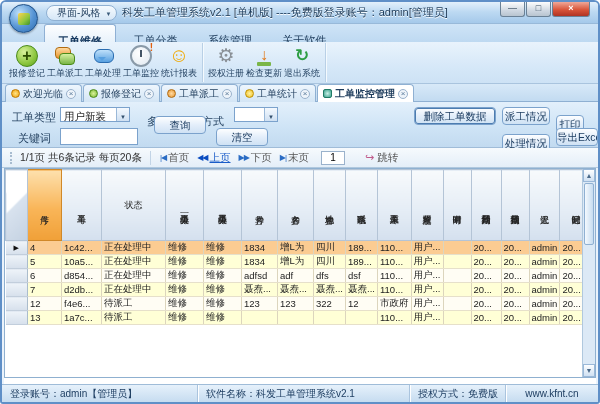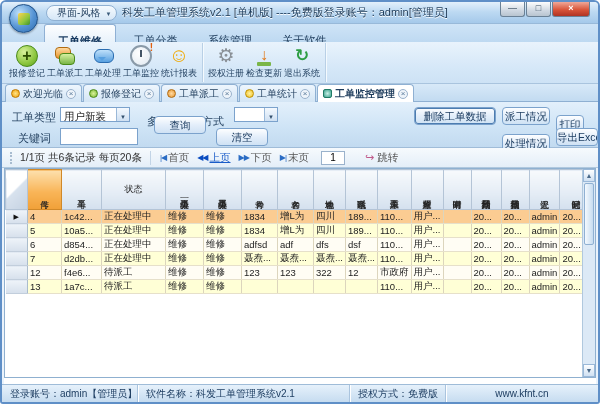--- a/index.html
+++ b/index.html
@@ -75,38 +75,38 @@
   .picon{color:#2a6cc4;font-size:8px;letter-spacing:-1px}
   .pbtn.active .plabel{color:#1a5cc8;text-decoration:underline}
   .pbtn.active .picon{color:#0a4cc0;font-weight:bold}
   .pageinput{width:24px;height:14px;border:1px solid #9ab2cc;font-size:10px;text-align:center;margin:0 8px;font-family:inherit}
   .jump{display:inline-flex;align-items:center;gap:3px;color:#555;margin-left:12px}
   .jicon::before{content:"↪";color:#c05a8a;font-size:11px}
 
   
   .gridwrap{position:absolute;top:166px;left:2px;right:2px;height:210px;background:#fff;border:1px solid #8fb0d0;overflow:hidden}
   table{border-collapse:collapse;table-layout:fixed}
-  th{background:linear-gradient(#f7fafc,#e4ecf5 60%,#d4e0ee);border:1px solid #b4c4d6;font-size:9px;font-weight:normal;color:#222;height:40px;vertical-align:middle;padding:0;overflow:hidden}
+  th{background:linear-gradient(#f7fafc,#e4ecf5 60%,#d4e0ee);border:1px solid #b4c4d6;font-size:9px;font-weight:normal;color:#222;height:71px;vertical-align:middle;padding:0;overflow:hidden}
   th.seq{background:linear-gradient(#fde0ad,#f9b558 55%,#f0a038);border-color:#d08828}
   th.corner{background:linear-gradient(135deg,#ffffff 46%,#d8e2ee 48%,#c4d2e2)}
   .vh{writing-mode:vertical-lr;text-orientation:upright;line-height:10px;display:inline-block;max-height:56px;letter-spacing:0}
   td{height:12px;font-size:9.5px;color:#222;padding:0 2px;border-right:1px solid #dcd5bd;border-bottom:1px solid #e6e0ca;white-space:nowrap;overflow:hidden;background:#fffdf4}
   td.gutter{background:linear-gradient(#eef3f9,#d6e0ec);border-right:1px solid #aabccc;border-bottom:1px solid #c2cedc;text-align:center;font-size:7px;color:#111;padding:0}
   tr.alt td:not(.gutter){background:#ffffd6}
   tr.sel td:not(.gutter){background:#fbcc92}
   .vscroll{position:absolute;top:0;right:0;bottom:0;width:13px;background:#dce9f6;border-left:1px solid #b0c8de}
   .varrow{height:13px;text-align:center;font-size:7px;line-height:12px;color:#4a6a8a;background:linear-gradient(#fdfeff,#cfe0f2);border:1px solid #9ab8d8}
   .varrow.down{position:absolute;bottom:0;left:0;right:0}
   .vthumb{position:absolute;top:14px;left:1px;right:1px;height:62px;background:linear-gradient(90deg,#f4f9fe,#c6dcf0);border:1px solid #8fb0d2;border-radius:2px}
 
   
   .bottomgap{position:absolute;left:2px;right:2px;top:376px;height:6px;background:#fff}
   .statusbar{position:absolute;left:0;right:0;bottom:0;height:18px;background:linear-gradient(#e6f1fb,#c6dcf0);border-top:1px solid #9fbcd8;display:flex;align-items:stretch;font-size:10px;color:#1e3e62}
   .sitem{padding:0 8px;border-right:1px solid #aac4de;box-shadow:1px 0 0 #fff;display:flex;align-items:center;white-space:nowrap;overflow:hidden}
-  .sitem:nth-child(1){width:136px}
+  .sitem:nth-child(1){width:196px}
   .sitem:nth-child(2){width:212px}
   .sitem:nth-child(3){width:96px}
   .sitem:nth-child(4){flex:1;border-right:none;justify-content:center}
 </style>
 </head>
 <body>
 
 <div class="window">
 
   <div class="titlebar">

